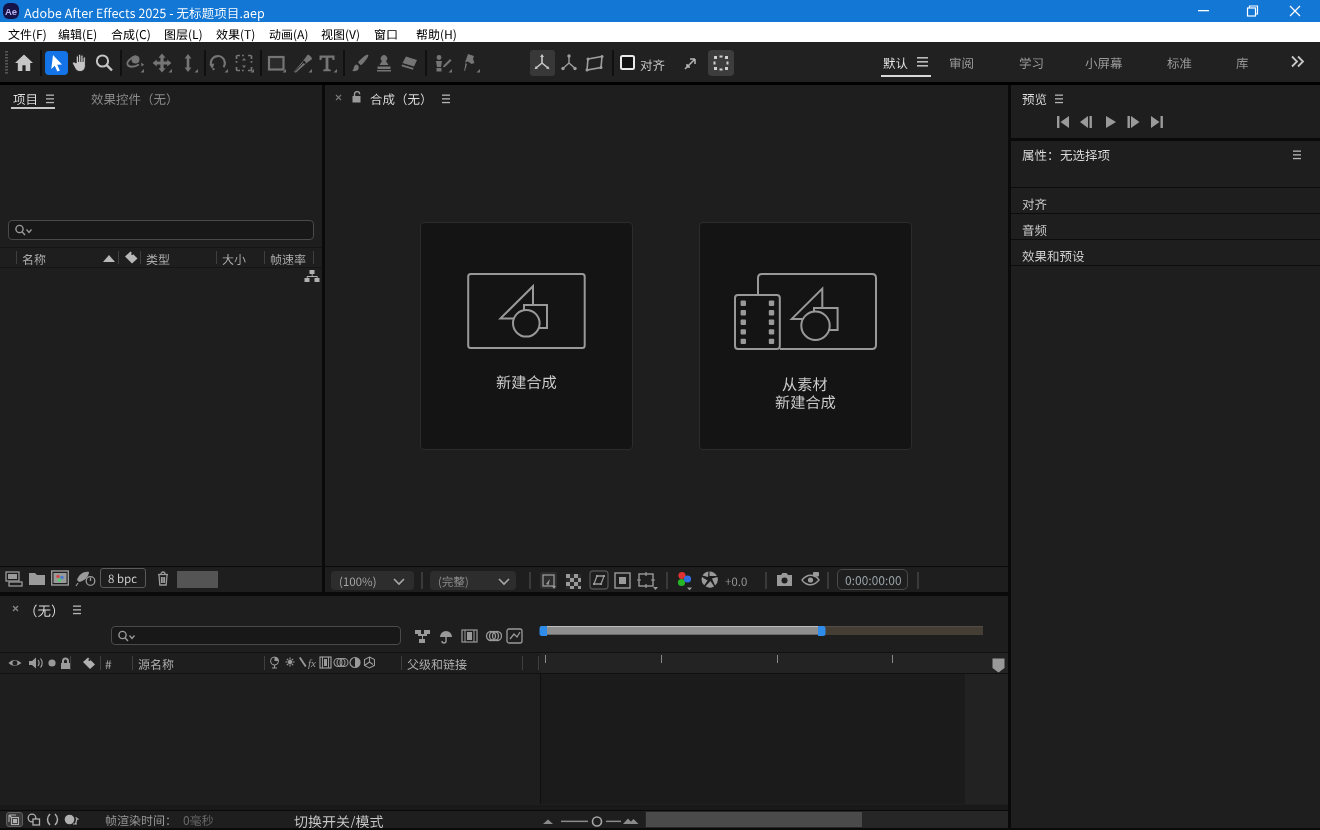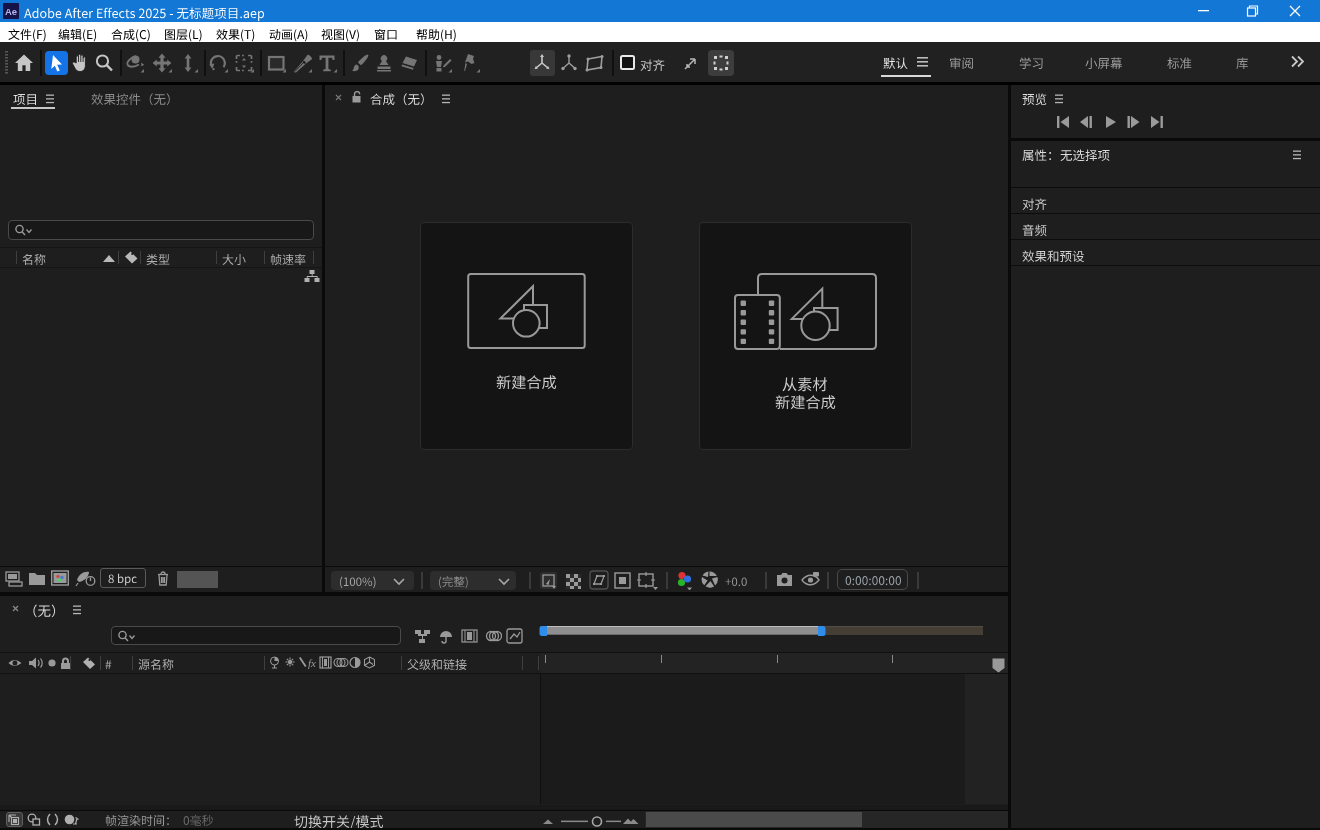--- a/index.html
+++ b/index.html
@@ -1,21 +1,21 @@
 <!DOCTYPE html>
 <html><head><meta charset="utf-8"><style>
 *{margin:0;padding:0;box-sizing:border-box}
 html,body{width:1320px;height:830px;overflow:hidden;background:#000;
  font-family:"Liberation Sans",sans-serif;}
 .abs{position:absolute}
 svg{display:block}
 </style></head><body>
 <div class="abs" style="left:0;top:0;width:1320px;height:830px;background:#0a0a0a">
 <div class="abs" style="left:0;top:0;width:1320px;height:22px;background:#1377d5"></div>
-    <div class="abs" style="left:3px;top:3px;width:16px;height:16px;background:#151347;border-radius:1px">
+    <div class="abs" style="left:3px;top:3px;width:16px;height:16px;background:#151347;border-radius:6px">
 <svg width="16" height="16" viewBox="0 0 16 16">
         <text x="8" y="12" font-size="9.5" font-weight="bold" fill="#b7b6f2" text-anchor="middle" font-family="Liberation Sans">Ae</text>
       </svg>
     </div>
     <div class="abs" style="left:24px;top:3.5px">
       <svg class="" width="242" height="18" viewBox="0 0 242 18" style="">
         <path transform="translate(0,14)" fill="#ffffff" d="M0.1 0.0H1.2L2.1 -2.8H5.5L6.4 0.0H7.6L4.5 -9.2H3.2ZM2.4 -3.7 2.9 -5.2C3.2 -6.2 3.5 -7.2 3.8 -8.3H3.8C4.1 -7.2 4.4 -6.2 4.8 -5.2L5.2 -3.7Z M11.2 0.2C12.0 0.2 12.7 -0.3 13.2 -0.8H13.3L13.4 0.0H14.3V-10.0H13.2V-7.4L13.2 -6.2C12.6 -6.7 12.1 -7.0 11.3 -7.0C9.7 -7.0 8.3 -5.6 8.3 -3.4C8.3 -1.1 9.4 0.2 11.2 0.2ZM11.4 -0.8C10.2 -0.8 9.5 -1.8 9.5 -3.4C9.5 -5.0 10.4 -6.0 11.5 -6.0C12.1 -6.0 12.6 -5.8 13.2 -5.3V-1.7C12.6 -1.1 12.0 -0.8 11.4 -0.8Z M19.3 0.2C21.0 0.2 22.5 -1.1 22.5 -3.4C22.5 -5.7 21.0 -7.0 19.3 -7.0C17.6 -7.0 16.1 -5.7 16.1 -3.4C16.1 -1.1 17.6 0.2 19.3 0.2ZM19.3 -0.8C18.1 -0.8 17.3 -1.8 17.3 -3.4C17.3 -5.0 18.1 -6.0 19.3 -6.0C20.5 -6.0 21.3 -5.0 21.3 -3.4C21.3 -1.8 20.5 -0.8 19.3 -0.8Z M27.3 0.2C28.8 0.2 30.3 -1.2 30.3 -3.5C30.3 -5.6 29.3 -7.0 27.5 -7.0C26.8 -7.0 26.0 -6.6 25.4 -6.1L25.4 -7.3V-10.0H24.3V0.0H25.2L25.3 -0.7H25.3C25.9 -0.2 26.6 0.2 27.3 0.2ZM27.1 -0.8C26.6 -0.8 26.0 -1.0 25.4 -1.5V-5.1C26.1 -5.7 26.7 -6.0 27.2 -6.0C28.6 -6.0 29.1 -5.0 29.1 -3.5C29.1 -1.8 28.2 -0.8 27.1 -0.8Z M34.8 0.2C35.7 0.2 36.5 -0.1 37.1 -0.5L36.7 -1.3C36.1 -1.0 35.6 -0.8 35.0 -0.8C33.7 -0.8 32.8 -1.7 32.7 -3.1H37.3C37.3 -3.3 37.3 -3.6 37.3 -3.8C37.3 -5.8 36.4 -7.0 34.6 -7.0C33.0 -7.0 31.6 -5.6 31.6 -3.4C31.6 -1.2 33.0 0.2 34.8 0.2ZM32.7 -4.0C32.8 -5.3 33.7 -6.1 34.6 -6.1C35.7 -6.1 36.3 -5.4 36.3 -4.0Z M40.7 0.0H41.9L42.8 -2.8H46.2L47.1 0.0H48.3L45.2 -9.2H43.9ZM43.1 -3.7 43.6 -5.2C43.9 -6.2 44.2 -7.2 44.5 -8.3H44.5C44.8 -7.2 45.1 -6.2 45.5 -5.2L45.9 -3.7Z M48.8 -5.9H49.7V0.0H50.9V-5.9H52.3V-6.8H50.9V-7.9C50.9 -8.8 51.2 -9.3 51.8 -9.3C52.1 -9.3 52.3 -9.2 52.6 -9.1L52.8 -10.0C52.5 -10.1 52.1 -10.2 51.7 -10.2C50.3 -10.2 49.7 -9.3 49.7 -7.9V-6.8L48.8 -6.8Z M55.8 0.2C56.2 0.2 56.6 0.0 57.0 -0.1L56.8 -1.0C56.6 -0.9 56.3 -0.8 56.0 -0.8C55.2 -0.8 55.0 -1.2 55.0 -2.1V-5.9H56.8V-6.8H55.0V-8.8H54.0L53.9 -6.8L52.8 -6.8V-5.9H53.8V-2.1C53.8 -0.7 54.3 0.2 55.8 0.2Z M61.1 0.2C62.1 0.2 62.8 -0.1 63.4 -0.5L63.0 -1.3C62.5 -1.0 61.9 -0.8 61.3 -0.8C60.0 -0.8 59.1 -1.7 59.0 -3.1H63.6C63.6 -3.3 63.7 -3.6 63.7 -3.8C63.7 -5.8 62.7 -7.0 60.9 -7.0C59.4 -7.0 57.9 -5.6 57.9 -3.4C57.9 -1.2 59.3 0.2 61.1 0.2ZM59.0 -4.0C59.1 -5.3 60.0 -6.1 60.9 -6.1C62.0 -6.1 62.6 -5.4 62.6 -4.0Z M65.3 0.0H66.5V-4.4C67.0 -5.6 67.6 -6.0 68.2 -6.0C68.5 -6.0 68.7 -5.9 68.9 -5.9L69.1 -6.9C68.9 -7.0 68.7 -7.0 68.4 -7.0C67.6 -7.0 66.9 -6.5 66.4 -5.6H66.4L66.3 -6.8H65.3Z M73.2 0.0H78.6V-1.0H74.3V-4.4H77.8V-5.4H74.3V-8.3H78.5V-9.2H73.2Z M79.7 -5.9H80.7V0.0H81.8V-5.9H83.3V-6.8H81.8V-7.9C81.8 -8.8 82.1 -9.3 82.8 -9.3C83.0 -9.3 83.3 -9.2 83.6 -9.1L83.8 -10.0C83.5 -10.1 83.1 -10.2 82.7 -10.2C81.3 -10.2 80.7 -9.3 80.7 -7.9V-6.8L79.7 -6.8Z M83.8 -5.9H84.8V0.0H85.9V-5.9H87.4V-6.8H85.9V-7.9C85.9 -8.8 86.2 -9.3 86.9 -9.3C87.1 -9.3 87.4 -9.2 87.6 -9.1L87.9 -10.0C87.6 -10.1 87.2 -10.2 86.8 -10.2C85.4 -10.2 84.8 -9.3 84.8 -7.9V-6.8L83.8 -6.8Z M91.4 0.2C92.4 0.2 93.1 -0.1 93.7 -0.5L93.3 -1.3C92.8 -1.0 92.2 -0.8 91.6 -0.8C90.3 -0.8 89.4 -1.7 89.3 -3.1H93.9C93.9 -3.3 94.0 -3.6 94.0 -3.8C94.0 -5.8 93.0 -7.0 91.2 -7.0C89.7 -7.0 88.2 -5.6 88.2 -3.4C88.2 -1.2 89.6 0.2 91.4 0.2ZM89.3 -4.0C89.4 -5.3 90.3 -6.1 91.2 -6.1C92.3 -6.1 93.0 -5.4 93.0 -4.0Z M98.3 0.2C99.2 0.2 99.9 -0.2 100.6 -0.7L100.1 -1.5C99.6 -1.1 99.1 -0.8 98.4 -0.8C97.2 -0.8 96.3 -1.8 96.3 -3.4C96.3 -5.0 97.2 -6.0 98.5 -6.0C99.0 -6.0 99.5 -5.8 99.8 -5.5L100.4 -6.2C99.9 -6.6 99.3 -7.0 98.4 -7.0C96.7 -7.0 95.1 -5.7 95.1 -3.4C95.1 -1.1 96.5 0.2 98.3 0.2Z M104.2 0.2C104.6 0.2 105.1 0.0 105.5 -0.1L105.3 -1.0C105.0 -0.9 104.7 -0.8 104.5 -0.8C103.7 -0.8 103.4 -1.2 103.4 -2.1V-5.9H105.3V-6.8H103.4V-8.8H102.5L102.3 -6.8L101.3 -6.8V-5.9H102.3V-2.1C102.3 -0.7 102.8 0.2 104.2 0.2Z M108.6 0.2C110.2 0.2 111.1 -0.8 111.1 -1.9C111.1 -3.2 110.0 -3.6 109.0 -3.9C108.2 -4.2 107.5 -4.5 107.5 -5.1C107.5 -5.7 107.9 -6.1 108.8 -6.1C109.4 -6.1 109.9 -5.9 110.4 -5.5L110.9 -6.2C110.4 -6.7 109.6 -7.0 108.8 -7.0C107.3 -7.0 106.4 -6.2 106.4 -5.1C106.4 -3.9 107.5 -3.5 108.4 -3.1C109.2 -2.8 110.0 -2.5 110.0 -1.8C110.0 -1.2 109.6 -0.7 108.6 -0.7C107.8 -0.7 107.2 -1.1 106.6 -1.5L106.1 -0.8C106.7 -0.2 107.6 0.2 108.6 0.2Z M114.9 0.0H120.7V-1.0H118.2C117.7 -1.0 117.2 -0.9 116.7 -0.9C118.8 -3.0 120.3 -4.8 120.3 -6.7C120.3 -8.3 119.3 -9.4 117.6 -9.4C116.4 -9.4 115.6 -8.9 114.9 -8.1L115.6 -7.4C116.1 -8.0 116.7 -8.5 117.5 -8.5C118.6 -8.5 119.2 -7.7 119.2 -6.6C119.2 -5.1 117.8 -3.2 114.9 -0.7Z M124.9 0.2C126.6 0.2 127.8 -1.4 127.8 -4.6C127.8 -7.8 126.6 -9.4 124.9 -9.4C123.1 -9.4 122.0 -7.8 122.0 -4.6C122.0 -1.4 123.1 0.2 124.9 0.2ZM124.9 -0.8C123.8 -0.8 123.1 -1.9 123.1 -4.6C123.1 -7.3 123.8 -8.5 124.9 -8.5C125.9 -8.5 126.6 -7.3 126.6 -4.6C126.6 -1.9 125.9 -0.8 124.9 -0.8Z M128.9 0.0H134.7V-1.0H132.2C131.7 -1.0 131.1 -0.9 130.7 -0.9C132.8 -3.0 134.3 -4.8 134.3 -6.7C134.3 -8.3 133.2 -9.4 131.6 -9.4C130.4 -9.4 129.6 -8.9 128.9 -8.1L129.5 -7.4C130.1 -8.0 130.7 -8.5 131.5 -8.5C132.6 -8.5 133.2 -7.7 133.2 -6.6C133.2 -5.1 131.8 -3.2 128.9 -0.7Z M138.7 0.2C140.2 0.2 141.7 -1.0 141.7 -3.0C141.7 -5.0 140.4 -5.9 138.9 -5.9C138.3 -5.9 137.9 -5.8 137.5 -5.6L137.8 -8.3H141.2V-9.2H136.7L136.4 -4.9L137.1 -4.5C137.6 -4.9 138.0 -5.1 138.6 -5.1C139.8 -5.1 140.5 -4.3 140.5 -3.0C140.5 -1.6 139.6 -0.8 138.5 -0.8C137.5 -0.8 136.8 -1.3 136.3 -1.8L135.7 -1.1C136.3 -0.4 137.2 0.2 138.7 0.2Z M145.8 -3.1H149.0V-4.0H145.8Z M153.8 -9.7V-8.8H158.0C158.0 -7.9 157.9 -7.0 157.8 -6.0H153.0V-5.1H157.6C157.1 -2.9 155.8 -0.9 152.9 0.2C153.1 0.4 153.4 0.8 153.5 1.0C156.8 -0.3 158.0 -2.6 158.5 -5.1H158.8V-0.8C158.8 0.4 159.2 0.7 160.5 0.7C160.7 0.7 162.5 0.7 162.8 0.7C164.0 0.7 164.3 0.2 164.5 -1.8C164.2 -1.9 163.8 -2.1 163.5 -2.2C163.5 -0.5 163.4 -0.2 162.8 -0.2C162.4 -0.2 160.9 -0.2 160.6 -0.2C159.9 -0.2 159.8 -0.3 159.8 -0.8V-5.1H164.4V-6.0H158.7C158.8 -7.0 158.9 -7.9 158.9 -8.8H163.6V-9.7Z M170.8 -9.6V-8.7H176.3V-9.6ZM174.8 -4.1C175.4 -2.8 176.0 -1.2 176.2 -0.2L177.0 -0.5C176.8 -1.5 176.2 -3.1 175.6 -4.3ZM171.2 -4.3C170.8 -3.0 170.3 -1.6 169.6 -0.7C169.8 -0.6 170.2 -0.4 170.3 -0.2C171.0 -1.2 171.6 -2.7 172.0 -4.1ZM170.3 -6.6V-5.7H173.0V-0.2C173.0 -0.1 172.9 -0.0 172.7 0.0C172.6 0.0 172.0 0.0 171.3 -0.0C171.5 0.3 171.6 0.7 171.6 1.0C172.5 1.0 173.1 0.9 173.5 0.8C173.8 0.6 173.9 0.3 173.9 -0.2V-5.7H177.0V-6.6ZM167.5 -10.6V-7.9H165.6V-7.0H167.3C166.9 -5.5 166.1 -3.7 165.3 -2.7C165.5 -2.5 165.7 -2.1 165.8 -1.8C166.4 -2.6 167.1 -4.0 167.5 -5.3V1.0H168.5V-5.6C168.9 -5.0 169.4 -4.2 169.6 -3.8L170.2 -4.5C169.9 -4.9 168.8 -6.3 168.5 -6.7V-7.0H170.1V-7.9H168.5V-10.6Z M179.8 -7.7H182.4V-6.8H179.8ZM179.8 -9.4H182.4V-8.4H179.8ZM178.9 -10.1V-6.1H183.2V-10.1ZM186.3 -6.7C186.2 -3.4 186.0 -1.8 183.3 -1.0C183.5 -0.8 183.7 -0.5 183.8 -0.3C186.7 -1.3 187.0 -3.1 187.1 -6.7ZM186.8 -2.3C187.6 -1.8 188.5 -0.9 189.0 -0.4L189.6 -1.0C189.1 -1.5 188.1 -2.3 187.3 -2.8ZM179.1 -3.8C179.1 -2.0 178.8 -0.5 178.0 0.5C178.2 0.6 178.5 0.9 178.7 1.0C179.1 0.4 179.4 -0.4 179.6 -1.2C180.8 0.4 182.6 0.7 185.3 0.7H189.4C189.4 0.5 189.6 0.1 189.7 -0.1C189.0 -0.1 185.9 -0.1 185.3 -0.1C183.8 -0.1 182.5 -0.1 181.6 -0.5V-2.3H183.7V-3.1H181.6V-4.4H183.9V-5.2H178.2V-4.4H180.7V-1.0C180.4 -1.3 180.1 -1.7 179.8 -2.2C179.9 -2.7 179.9 -3.2 179.9 -3.8ZM184.4 -8.0V-2.7H185.2V-7.3H188.2V-2.8H189.0V-8.0H186.6C186.8 -8.4 186.9 -8.8 187.1 -9.2H189.6V-10.0H183.9V-9.2H186.2C186.0 -8.8 185.9 -8.4 185.8 -8.0Z M198.0 -6.3V-3.6C198.0 -2.3 197.6 -0.7 194.2 0.2C194.4 0.4 194.7 0.8 194.8 1.0C198.3 -0.2 198.9 -2.0 198.9 -3.6V-6.3ZM198.9 -1.1C199.8 -0.5 201.1 0.4 201.7 1.0L202.3 0.3C201.7 -0.3 200.4 -1.1 199.4 -1.7ZM190.5 -2.3 190.8 -1.3C191.9 -1.7 193.5 -2.3 194.9 -2.8L194.8 -3.6L193.3 -3.1V-8.2H194.7V-9.1H190.8V-8.2H192.3V-2.8ZM195.4 -7.9V-1.9H196.3V-7.0H200.5V-2.0H201.4V-7.9H198.4C198.6 -8.3 198.8 -8.7 199.0 -9.2H202.2V-10.0H195.0V-9.2H197.9C197.8 -8.7 197.6 -8.3 197.5 -7.9Z M205.7 -5.9H212.3V-3.8H205.7ZM205.7 -6.8V-8.9H212.3V-6.8ZM205.7 -2.9H212.3V-0.8H205.7ZM204.8 -9.8V0.9H205.7V0.1H212.3V0.9H213.3V-9.8Z M217.1 0.2C217.6 0.2 218.0 -0.2 218.0 -0.7C218.0 -1.2 217.6 -1.6 217.1 -1.6C216.7 -1.6 216.3 -1.2 216.3 -0.7C216.3 -0.2 216.7 0.2 217.1 0.2Z M221.6 0.2C222.5 0.2 223.2 -0.3 223.9 -0.8H223.9L224.0 0.0H225.0V-4.2C225.0 -5.9 224.3 -7.0 222.6 -7.0C221.5 -7.0 220.5 -6.5 219.9 -6.1L220.3 -5.3C220.9 -5.7 221.6 -6.1 222.4 -6.1C223.5 -6.1 223.8 -5.2 223.8 -4.3C220.9 -4.0 219.6 -3.3 219.6 -1.8C219.6 -0.5 220.5 0.2 221.6 0.2ZM221.9 -0.8C221.3 -0.8 220.7 -1.1 220.7 -1.9C220.7 -2.7 221.5 -3.3 223.8 -3.6V-1.7C223.1 -1.1 222.6 -0.8 221.9 -0.8Z M229.9 0.2C230.8 0.2 231.6 -0.1 232.1 -0.5L231.7 -1.3C231.2 -1.0 230.7 -0.8 230.0 -0.8C228.7 -0.8 227.8 -1.7 227.8 -3.1H232.4C232.4 -3.3 232.4 -3.6 232.4 -3.8C232.4 -5.8 231.4 -7.0 229.7 -7.0C228.1 -7.0 226.6 -5.6 226.6 -3.4C226.6 -1.2 228.1 0.2 229.9 0.2ZM227.7 -4.0C227.9 -5.3 228.7 -6.1 229.7 -6.1C230.8 -6.1 231.4 -5.4 231.4 -4.0Z M234.1 2.9H235.3V0.6L235.2 -0.6C235.8 -0.1 236.5 0.2 237.1 0.2C238.7 0.2 240.1 -1.2 240.1 -3.5C240.1 -5.6 239.1 -7.0 237.4 -7.0C236.6 -7.0 235.8 -6.6 235.2 -6.0H235.2L235.1 -6.8H234.1ZM236.9 -0.8C236.5 -0.8 235.9 -1.0 235.3 -1.5V-5.1C235.9 -5.7 236.5 -6.0 237.1 -6.0C238.4 -6.0 238.9 -5.0 238.9 -3.5C238.9 -1.8 238.1 -0.8 236.9 -0.8Z"></path>
       </svg>
     </div>
     <svg class="abs" style="left:1190px;top:0" width="130" height="22" viewBox="0 0 130 22">

